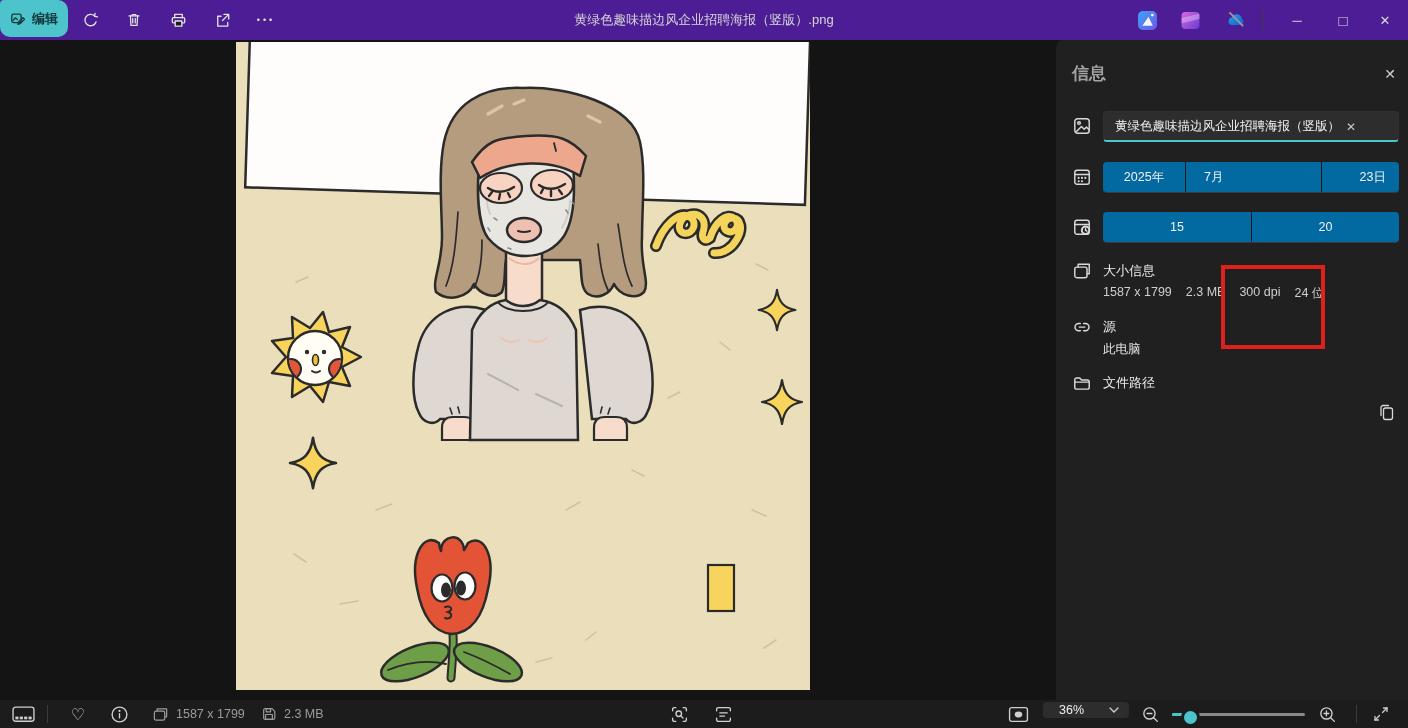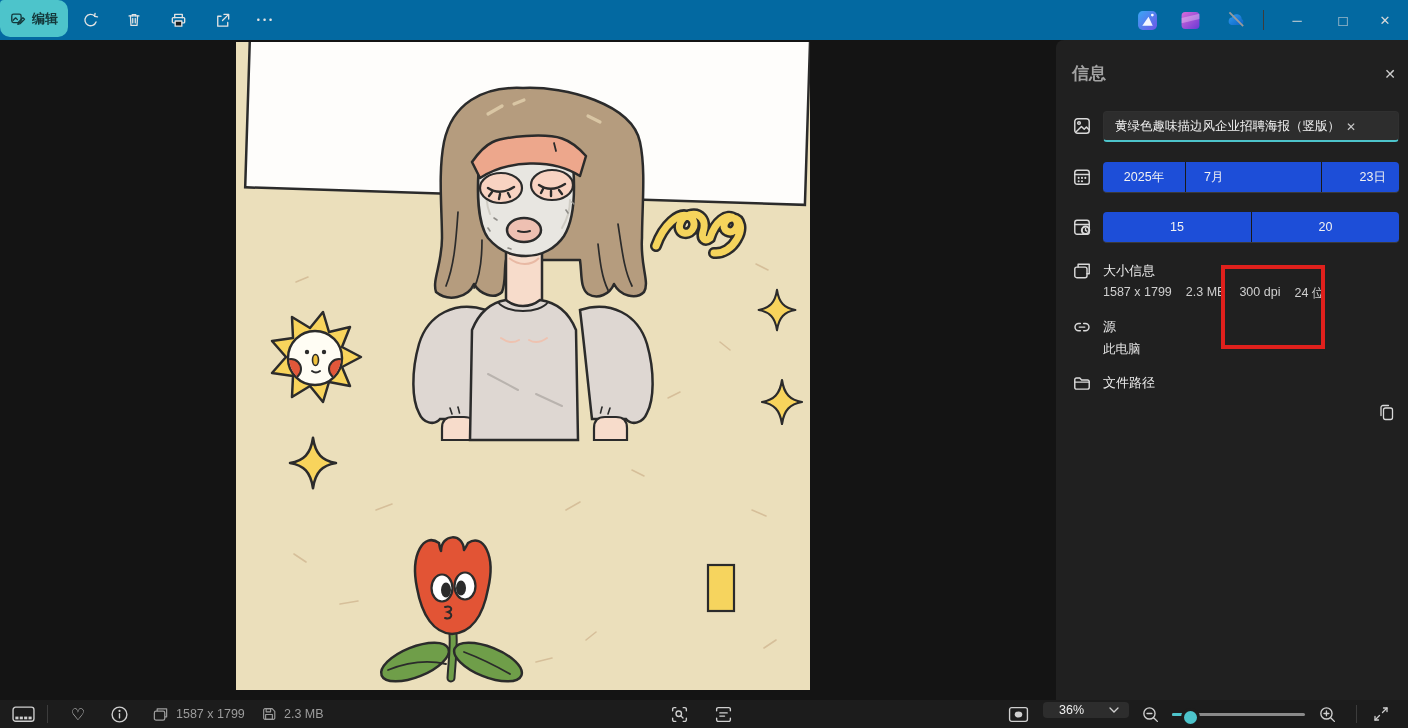--- a/index.html
+++ b/index.html
@@ -1,19 +1,19 @@
 <!DOCTYPE html>
 <html><head>
 <meta charset="utf-8">
 <style>
   html,body{margin:0;padding:0;background:#000;}
   .window{position:relative;width:1408px;height:728px;background:#141414;overflow:hidden;
           font-family:"Liberation Sans",sans-serif;color:#e8e8e8;-webkit-font-smoothing:antialiased;}
   
-  .titlebar{position:absolute;top:0;left:0;right:0;height:40px;background:#0369a1;}
+  .titlebar{position:absolute;top:0;left:0;right:0;height:40px;background:#4c1d95;}
   .edit-btn{position:absolute;left:0;top:0;width:68px;height:37px;background:#4dc4cb;color:#14383b;
             border-radius:4px 10px 10px 10px;display:flex;align-items:center;justify-content:center;gap:6px;
             font-size:13px;font-weight:bold;cursor:pointer;}
   .tb-btn{position:absolute;top:3px;width:32px;height:34px;display:flex;align-items:center;justify-content:center;border-radius:4px;}
   .tb-title{position:absolute;left:300px;right:300px;top:0;height:40px;line-height:40px;text-align:center;
             font-size:13px;color:#d6d6d6;white-space:nowrap;overflow:hidden;}
   .app-btn{position:absolute;top:2px;width:40px;height:36px;display:flex;align-items:center;justify-content:center;}
   .tb-divider{position:absolute;top:10px;width:1px;height:20px;background:#3c3c3c;}
   .win-btn{position:absolute;top:0;width:46px;height:40px;display:flex;align-items:center;justify-content:center;
            font-size:13px;color:#d9d9d9;}
@@ -24,21 +24,21 @@
   
   .panel{position:absolute;top:40px;left:1056px;width:352px;height:660px;background:#202020;border-radius:8px 0 0 0;}
   .panel-title{position:absolute;left:16px;top:22px;font-size:17px;font-weight:bold;color:#a3a3a3;}
   .panel-close{position:absolute;left:320px;top:20px;width:28px;height:28px;display:flex;align-items:center;justify-content:center;color:#cfcfcf;font-size:14px;border-radius:4px;}
   .row-icon{position:absolute;left:16px;width:20px;height:20px;}
   .fname-wrap{position:absolute;left:47px;top:71px;width:264px;height:31px;}
   .fname-input{width:296px;height:31px;box-sizing:border-box;background:#2d2d2d;border:1px solid #303030;
                border-bottom:2px solid #4dc4cb;border-radius:4px;color:#f2f2f2;font-size:12.5px;
                padding:0 30px 0 11px;font-family:"Liberation Sans",sans-serif;outline:none;}
   .fname-clear{position:absolute;right:4px;top:4px;width:24px;height:24px;display:flex;align-items:center;justify-content:center;color:#c9c9c9;font-size:12px;border-radius:4px;}
-  .seg{position:absolute;left:47px;width:296px;height:31px;background:#1d4ed8;border-radius:4px;
+  .seg{position:absolute;left:47px;width:296px;height:31px;background:#0369a1;border-radius:4px;
        border-bottom:1px solid #3a3a3a;display:flex;font-size:12.5px;color:#f2f2f2;box-sizing:border-box;}
   .seg .cell{height:100%;display:flex;align-items:center;box-sizing:border-box;}
   .seg .cell + .cell{border-left:1px solid #191919;}
   .lbl{position:absolute;left:47px;font-size:13px;color:#ececec;}
   .val{position:absolute;left:47px;font-size:12.5px;color:#cfcfcf;}
   .size-values{display:flex;gap:14px;white-space:nowrap;}
   .red-rect{position:absolute;left:165px;top:225px;width:96px;height:76px;border:4px solid #e0201c;z-index:6;}
   .path-link{position:absolute;left:47px;top:352px;width:252px;font-size:12px;line-height:17px;color:#72ced4;word-break:break-all;}
   .copy-btn{position:absolute;left:316px;top:358px;width:28px;height:28px;display:flex;align-items:center;justify-content:center;border-radius:4px;}
   
@@ -94,20 +94,21 @@
       <svg width="19" height="19" viewBox="0 0 20 20" fill="none" stroke="#e3e3e3" stroke-width="1.4" stroke-linecap="round" stroke-linejoin="round">
         <path d="M8.5 5.5 H5 v10.5 h10.5 V12"></path>
         <path d="M11.5 3.5 h5 v5"></path>
         <path d="M16.2 3.8 L10 10"></path>
       </svg>
     </div>
     <div class="tb-btn" style="left:250px">
       <span class="dots">•••</span>
     </div>
 
+    <div class="tb-title">黄绿色趣味描边风企业招聘海报（竖版）.png</div>
 
     <div class="app-btn" style="left:1127px">
       <svg width="21" height="21" viewBox="0 0 20 20">
         <defs>
             <linearGradient id="gA" x1="0" y1="0" x2="1" y2="1">
           <stop offset="0" stop-color="#3aa7f5"></stop>
               <stop offset="1" stop-color="#6e55e8"></stop>
             </linearGradient>
           </defs>
         <rect x="1" y="1" width="18" height="18" rx="4.5" fill="url(#gA)"></rect>

